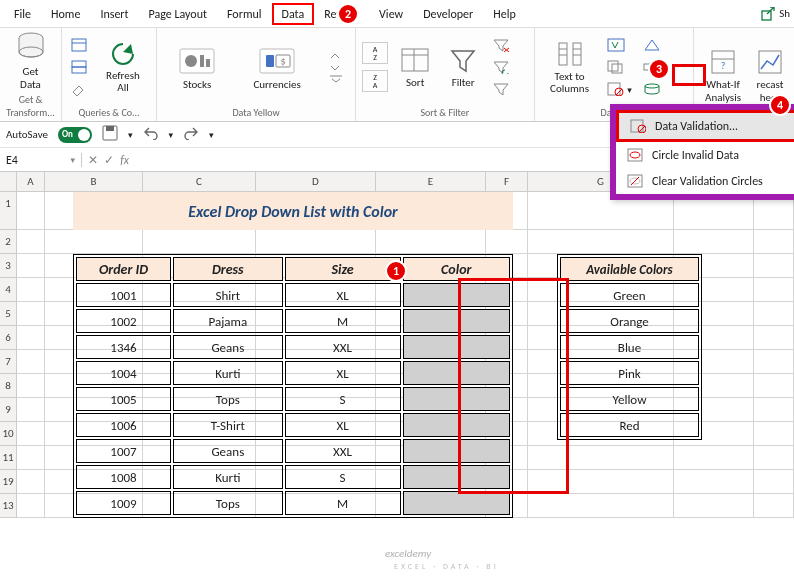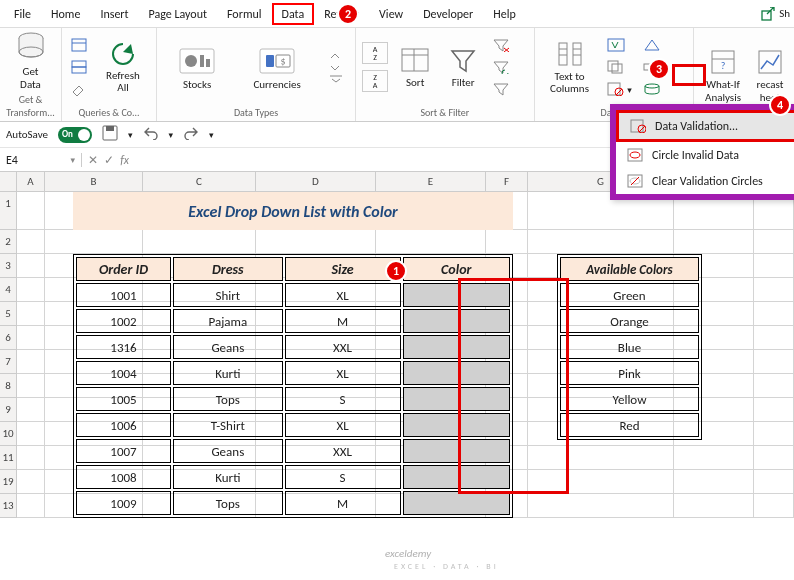--- a/index.html
+++ b/index.html
@@ -185,21 +185,21 @@
           </svg>
         <svg width="10" height="10">
             <path d="M1 3 L5 7 L9 3" stroke="#888" fill="none"></path>
           </svg>
         <svg width="12" height="8">
             <line x1="0" y1="1" x2="12" y2="1" stroke="#888"></line>
             <path d="M2 4 L6 7 L10 4" stroke="#888" fill="none"></path>
           </svg>
       </div>
     </div>
-    <div class="ribbon-group-label">Data Types</div>
+    <div class="ribbon-group-label">Data Yellow</div>
   </div>
 
   <div class="ribbon-group" style="width:188px">
     <div class="ribbon-group-body">
       <div class="small-btn-col" style="gap:6px;">
         <div class="small-btn" style="width:26px;height:22px;border:1px solid #ccc;font-size:8px;line-height:1;display:flex;flex-direction:column;align-items:center;justify-content:center;">
             <span>A</span>
             <span>Z</span>
           </div>
         <div class="small-btn" style="width:26px;height:22px;border:1px solid #ccc;font-size:8px;line-height:1;display:flex;flex-direction:column;align-items:center;justify-content:center;">
@@ -415,21 +415,21 @@
               <td class="colD">XL</td>
               <td class="colE"></td>
             </tr>
             <tr>
               <td class="colB">1002</td>
               <td class="colC">Pajama</td>
               <td class="colD">M</td>
               <td class="colE"></td>
             </tr>
             <tr>
-              <td class="colB">1316</td>
+              <td class="colB">1346</td>
               <td class="colC">Geans</td>
               <td class="colD">XXL</td>
               <td class="colE"></td>
             </tr>
             <tr>
               <td class="colB">1004</td>
               <td class="colC">Kurti</td>
               <td class="colD">XL</td>
               <td class="colE"></td>
             </tr>

